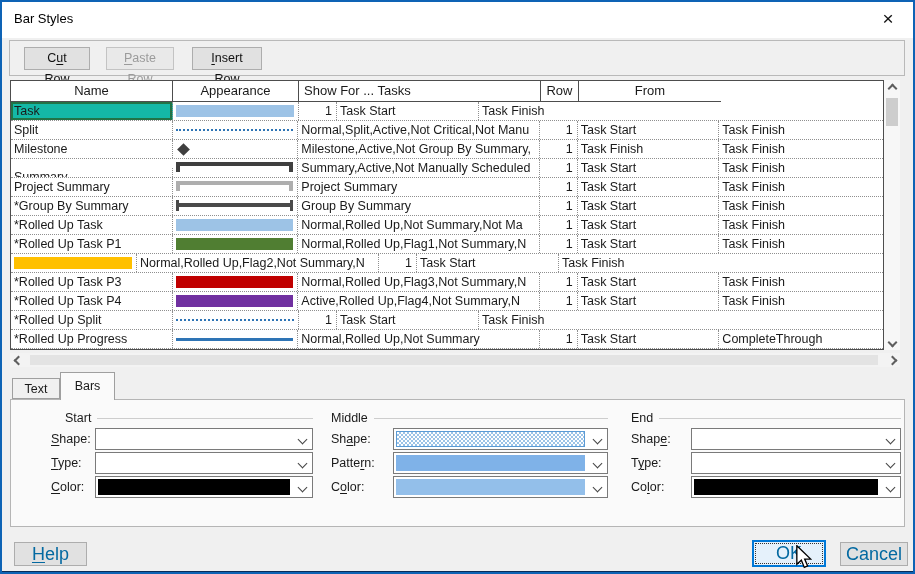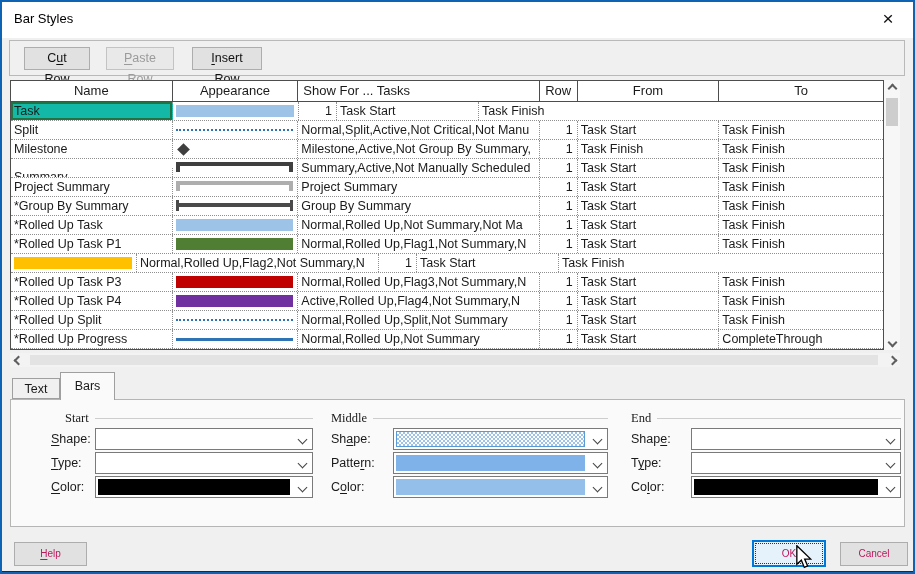--- a/index.html
+++ b/index.html
@@ -65,36 +65,36 @@
   .tab { position:absolute; border:1px solid #9f9f9f; text-align:center; font-size:12.5px; }
   .tab-text { left:10px; top:376px; width:48px; height:21px; line-height:20px; background:#f0f0f0; z-index:1; }
   .tab-bars { left:58px; top:370px; width:55px; height:28px; line-height:27px; background:#fafafa; border-bottom:none; z-index:3; }
   .panel { position:absolute; left:8px; right:8px; top:397px; height:128px; background:#fafafa; border:1px solid #b5b5b5; z-index:2; }
 
   .sec { position:absolute; top:10px; }
   #sec-start  { left:40px;  width:262px; }
   #sec-middle { left:320px; width:277px; }
   #sec-end    { left:620px; width:270px; }
   .legend { display:flex; align-items:center; height:16px; }
-  .legend .t { font-size:12.5px; padding:0 6px 0 0; color:#1a1a1a;font-family:Liberation Serif, serif; }
+  .legend .t { font-size:12.5px; padding:0 6px 0 0; color:#1a1a1a; }
   #sec-start .legend { padding-left:14px; }
   .legend .line { flex:1; height:1px; background:#cdcdcd; }
   .frow { display:flex; align-items:center; margin-top:2px; height:22px; }
   .frow:first-of-type { margin-top:6px; }
   .frow .lbl { font-size:12.5px; white-space:nowrap; }
   .combo { position:relative; flex:1; height:22px; background:#fff; border:1px solid #7a7a7a; }
   .combo .chevbox { position:absolute; right:6px; top:7px; }
   .combo .chev { border-color:#444; border-width:1.5px; width:7px; height:7px; }
   .val { position:absolute; left:2px; top:2px; bottom:2px; right:22px; }
   .val-swatch { background:var(--c); }
   .val-hatch { border:1px solid #5b9bd5;
       background: conic-gradient(var(--c) 25%, #ffffff 25% 50%, var(--c) 50% 75%, #ffffff 75%) 0 0 / 4px 4px; }
 
   
-  .fbtn { position:absolute; background:#e1e1e1; border:1px solid #adadad; text-align:center; font-size:10px; color:#be185d; }
+  .fbtn { position:absolute; background:#e1e1e1; border:1px solid #adadad; text-align:center; font-size:18px; color:#0369a1; }
   #btn-help   { left:12px;  top:540px; width:73px; height:24px; line-height:22px; }
   #btn-ok     { left:750px; top:538px; width:74px; height:27px; line-height:23px; background:#e5f1fb; border:2px solid #0078d7; outline:1px dotted #333; outline-offset:-4px; }
   #btn-cancel { left:838px; top:540px; width:68px; height:24px; line-height:22px; }
 
   .cursor { position:absolute; left:793px; top:543px; z-index:9; }
 </style>
 </head>
 <body>
 
 <div class="dialog">
@@ -111,21 +111,20 @@
   </div>
 
   <div class="tablewrap">
     <div class="tbl">
       <div class="ghead" id="ghead">
           <div class="th" style="width: 162px;">Name</div>
           <div class="th" style="width: 126px;">Appearance</div>
           <div class="th left" style="width: 242px;">Show For ... Tasks</div>
           <div class="th" style="width: 38px;">Row</div>
           <div class="th" style="width: 142px;">From</div>
-          <div class="th" style="width: 164px;">To</div>
         </div>
       <div id="gbody">
           <div class="trow">
             <div class="tc sel" style="width: 162px;">Task</div>
             <div class="tc app" style="width: 126px;">
               <div class="ap ap-bar" style="--c: #9dc3e6;"></div>
             </div>
             <div class="tc num" style="width: 38px;">1</div>
             <div class="tc " style="width: 142px;">Task Start</div>
             <div class="tc " style="width: 164px;">Task Finish</div>
@@ -229,21 +228,20 @@
             <div class="tc " style="width: 242px;">Active,Rolled Up,Flag4,Not Summary,N</div>
             <div class="tc num" style="width: 38px;">1</div>
             <div class="tc " style="width: 142px;">Task Start</div>
             <div class="tc " style="width: 164px;">Task Finish</div>
           </div>
           <div class="trow">
             <div class="tc " style="width: 162px;">*Rolled Up Split</div>
             <div class="tc app" style="width: 126px;">
               <div class="ap ap-dotted" style="--c: #2e74b5;"></div>
             </div>
-            <div class="tc " style="width: 242px;">Normal,Rolled Up,Split,Not Summary</div>
             <div class="tc num" style="width: 38px;">1</div>
             <div class="tc " style="width: 142px;">Task Start</div>
             <div class="tc " style="width: 164px;">Task Finish</div>
           </div>
           <div class="trow">
             <div class="tc " style="width: 162px;">*Rolled Up Progress</div>
             <div class="tc app" style="width: 126px;">
               <div class="ap ap-line" style="--c: #2e74b5;"></div>
             </div>
             <div class="tc " style="width: 242px;">Normal,Rolled Up,Not Summary</div>

